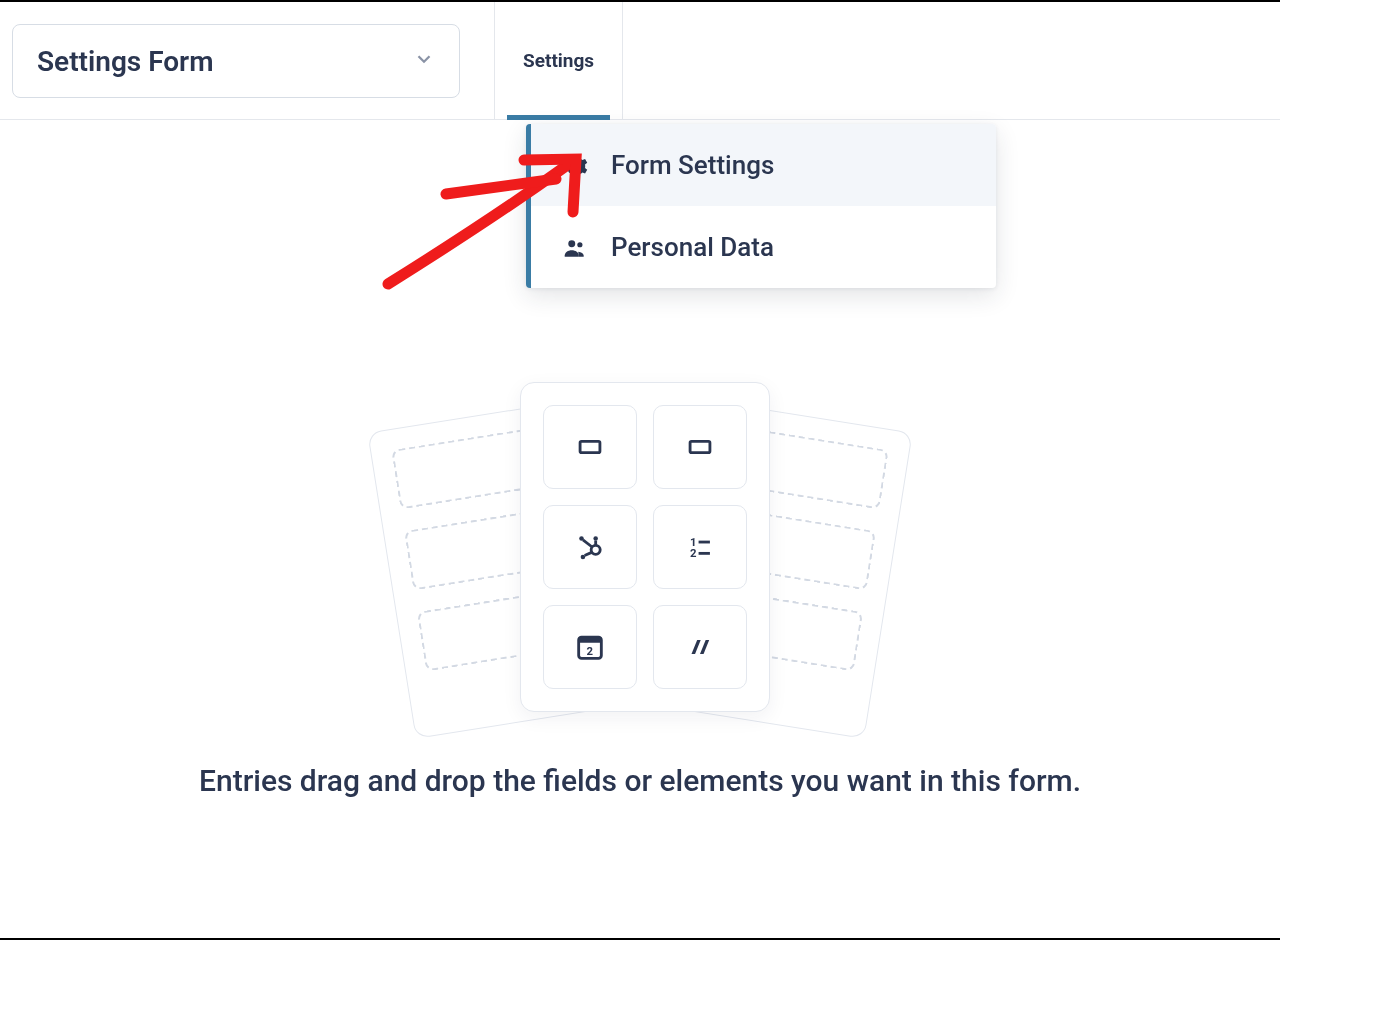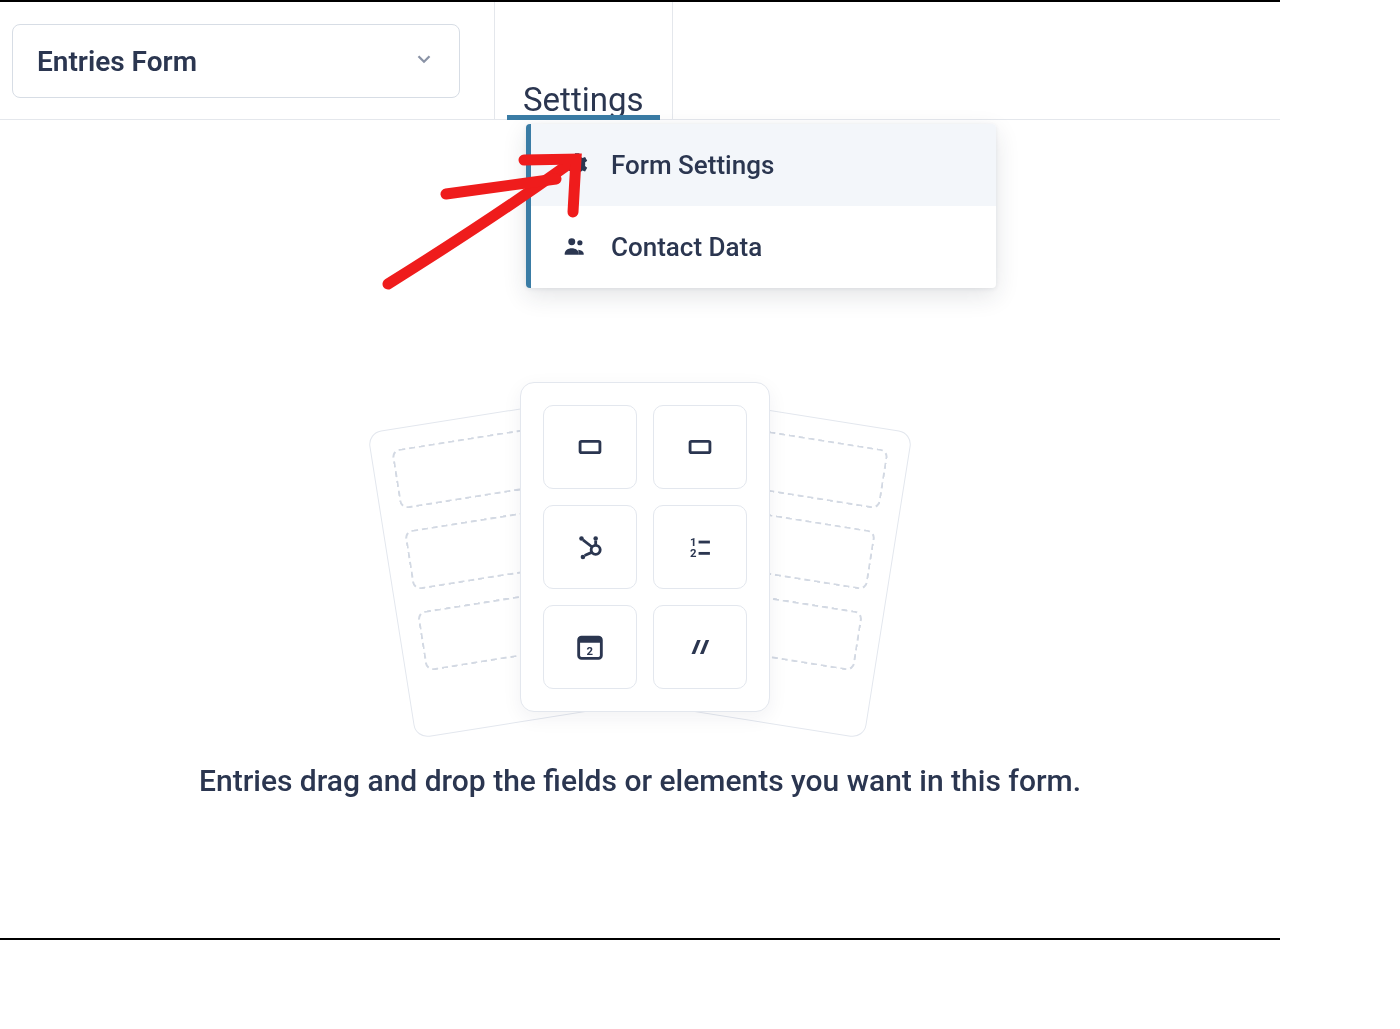--- a/index.html
+++ b/index.html
@@ -42,23 +42,23 @@
     display: flex;
     align-items: flex-end;
     margin-left: 34px;
     border-left: 1px solid #e4e7ec;
     height: 100%;
   }
   .tab {
     padding: 0 28px;
     height: 100%;
     display: flex;
-    align-items: flex-end;
-    font-size: 33px;
-    font-weight: 400;
+    align-items: center;
+    font-size: 19px;
+    font-weight: 700;
     color: #7a8398;
     cursor: pointer;
     position: relative;
   }
   .tab.active {
     color: #2b3650;
   }
   .tab.active::after {
     content: "";
     position: absolute;
@@ -80,21 +80,21 @@
     width: 470px;
     background: #fff;
     border-radius: 4px;
     box-shadow: 0 8px 24px rgba(30,40,60,0.12), 0 1px 4px rgba(30,40,60,0.08);
     overflow: hidden;
     border-left: 5px solid #3a7ca5;
     z-index: 5;
   }
   .dropdown-item {
     display: flex;
-    align-items: flex-start;
+    align-items: flex-end;
     gap: 22px;
     padding: 26px 30px;
     font-size: 26px;
     font-weight: 500;
     color: #2b3650;
     cursor: pointer;
   }
   .dropdown-item.selected {
     background: #f3f6fa;
   }
@@ -167,21 +167,21 @@
     height: 180px;
     z-index: 10;
     pointer-events: none;
   }
 </style>
 </head>
 <body>
 
 <div class="header">
   <div class="form-select">
-    <span class="label">Entries Form</span>
+    <span class="label">Settings Form</span>
     <span class="chev">
       <svg viewBox="0 0 24 24">
           <polyline points="6 9 12 15 18 9"></polyline>
         </svg>
     </span>
   </div>
   <div class="tabs">
     <div class="tab active">
       <span>Settings</span>
     </div>
@@ -200,21 +200,21 @@
   </div>
   <div class="dropdown-item">
     <span class="ic">
       <svg viewBox="0 0 24 24">
           <circle cx="9" cy="8" r="3.2"></circle>
           <circle cx="16.5" cy="9" r="2.4"></circle>
           <path d="M2.5 19c0-3 3-5 6.5-5s6.5 2 6.5 5v1H2.5z"></path>
           <path d="M15 15.5c2.8.3 5 1.7 5 3.5v1h-4.5"></path>
         </svg>
     </span>
-    <span>Contact Data</span>
+    <span>Personal Data</span>
   </div>
 </div>
 
 <div class="canvas">
   <div class="panel left">
     <div class="slot"></div>
     <div class="slot"></div>
     <div class="slot"></div>
   </div>
   <div class="panel right">

